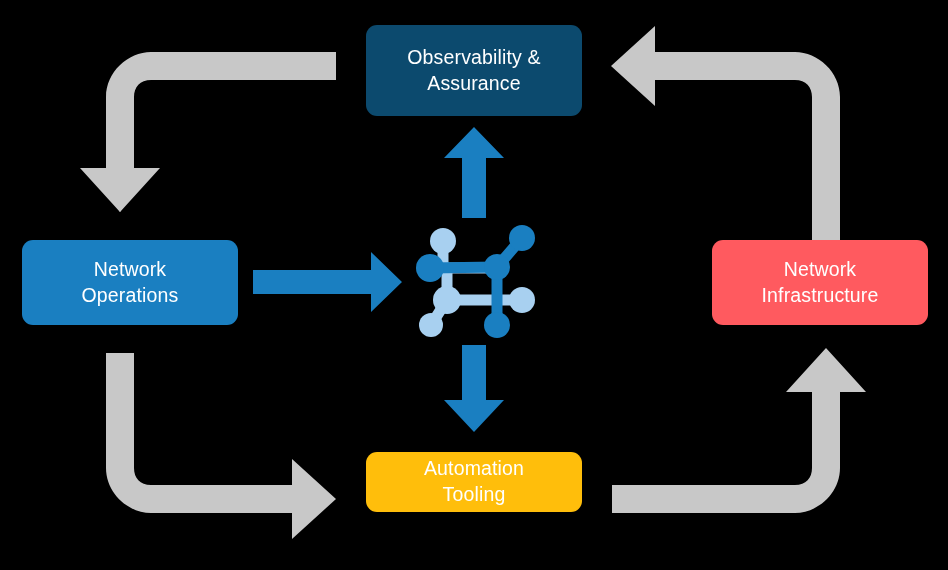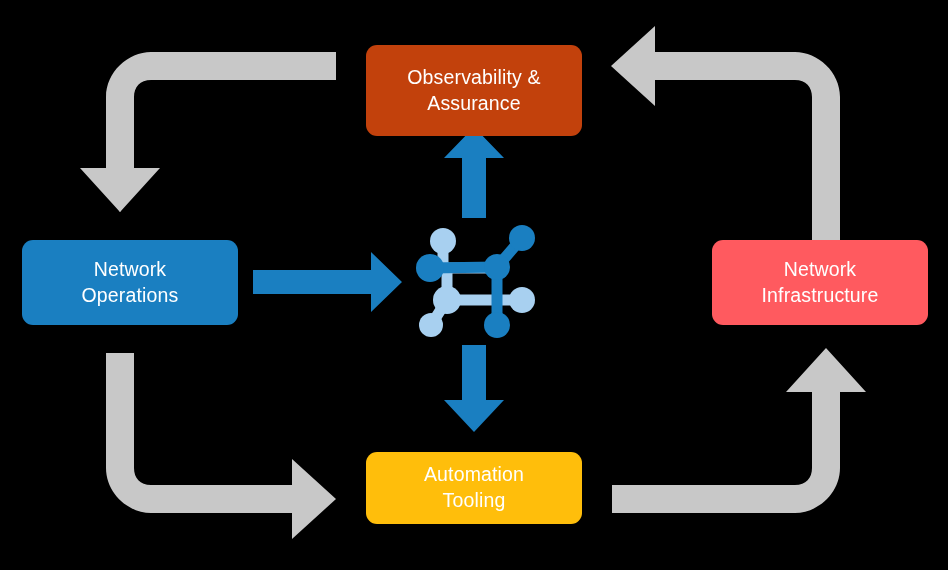--- a/index.html
+++ b/index.html
@@ -157,33 +157,33 @@
     </g>
 
     <g fill="#1a7fc1">
       <circle cx="430" cy="268" r="14"></circle>
       <circle cx="497" cy="267" r="13"></circle>
       <circle cx="522" cy="238" r="13"></circle>
       <circle cx="497" cy="325" r="13"></circle>
     </g>
   </svg>
 
-  <div class="node-box" id="box-observability" style="left: 366px; top: 25px; width: 216px; height: 91px; background: #c2410c; color: rgb(255, 255, 255); margin-top: 20px;">
+  <div class="node-box" id="box-observability" style="left: 366px; top: 25px; width: 216px; height: 91px; background: #0c4a6e; color: rgb(255, 255, 255);">
     <span class="label">Observability &amp;
 Assurance</span>
   </div>
 
   <div class="node-box" id="box-operations" style="left: 22px; top: 240px; width: 216px; height: 85px; background: rgb(26, 127, 193); color: rgb(255, 255, 255);">
     <span class="label">Network
 Operations</span>
   </div>
 
   <div class="node-box" id="box-infrastructure" style="left: 712px; top: 240px; width: 216px; height: 85px; background: rgb(255, 90, 95); color: rgb(255, 255, 255);">
     <span class="label">Network
 Infrastructure</span>
   </div>
 
-  <div class="node-box" id="box-automation" style="left: 366px; top: 452px; width: 216px; height: 72px; background: rgb(255, 190, 11); color: rgb(255, 255, 255);">
+  <div class="node-box" id="box-automation" style="left: 366px; top: 452px; width: 216px; height: 60px; background: rgb(255, 190, 11); color: rgb(255, 255, 255);">
     <span class="label">Automation
 Tooling</span>
   </div>
 
 </div>
 
 </body></html>

